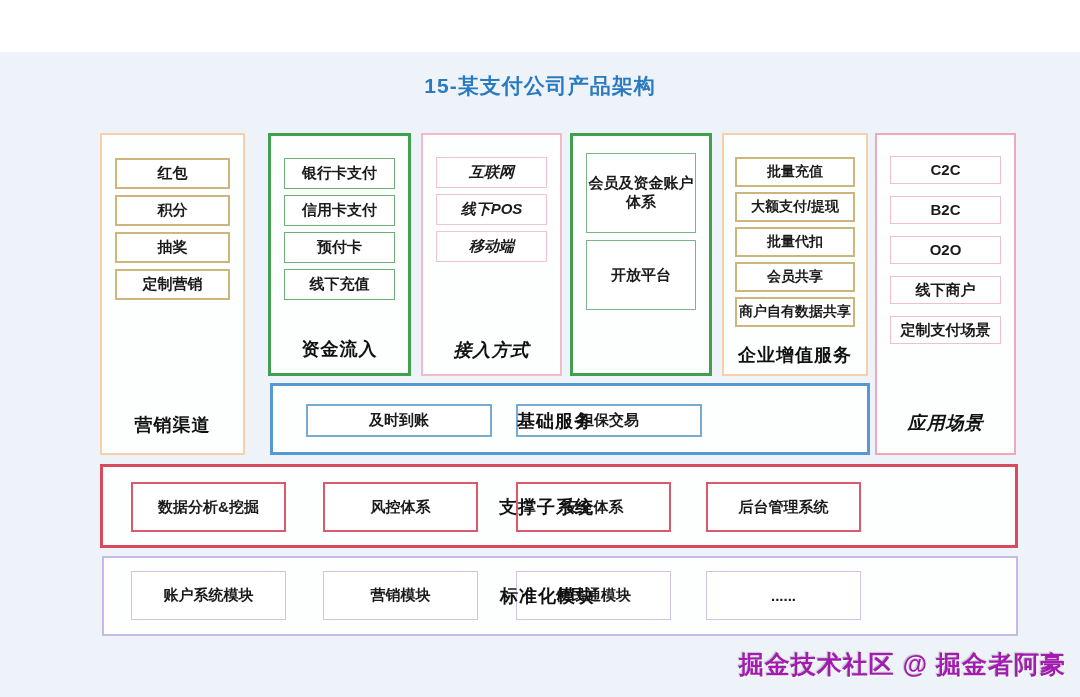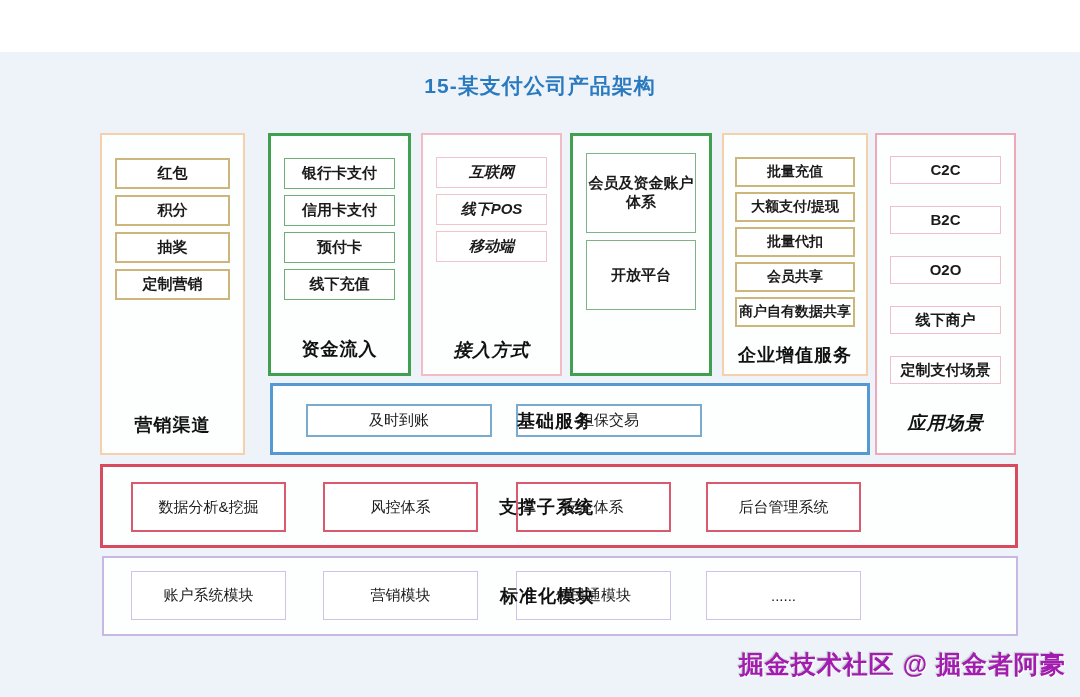--- a/index.html
+++ b/index.html
@@ -41,29 +41,29 @@
   .c4{left:570px;width:142px;height:243px;border:3px solid #41a050;padding-top:17px;gap:7px;}
   .c4 .box{border:1.5px solid #7cb487;}
   .c4 .box:nth-of-type(1){height:80px;}
   .c4 .box:nth-of-type(2){height:70px;}
   .c4 .col-label{bottom:12px;}
   
   .c5{left:722px;width:146px;height:243px;border:2px solid #f6d0aa;padding-top:22px;gap:5px;}
   .c5 .box{height:30px;border:2px solid #ccb67c;font-size:14px;margin:0 11px;}
   .c5 .col-label{bottom:7px;}
   
-  .c6{left:875px;width:141px;height:322px;border:2px solid #eda9b8;padding-top:21px;gap:22px;}
+  .c6{left:875px;width:141px;height:322px;border:2px solid #eda9b8;padding-top:21px;gap:12px;}
   .c6 .box{height:28px;border:1.5px solid #f0bfc9;font-size:15px;}
   .c6 .col-label{bottom:18px;font-style:italic;}
   
   .band{position:absolute;background:#fdfefe;box-sizing:border-box;}
   .band .box{
     position:absolute;background:#ffffff;box-sizing:border-box;
     display:flex;align-items:center;justify-content:center;
-    font-weight:normal;color:#1b1b1b;font-size:15px;text-align:right;
+    font-weight:bold;color:#1b1b1b;font-size:15px;text-align:right;
   }
   .band .band-label{width:auto;}
   
   .blue-band{left:270px;top:383px;width:600px;height:72px;border:3px solid #5699d2;}
   .blue-band .box{top:18px;height:33px;width:186px;border:2px solid #79abd0;}
   .blue-band .box:nth-of-type(1){left:33px;}
   .blue-band .box:nth-of-type(2){left:243px;}
   .blue-band .band-label{right:30px;top:23px;}
   
   .red-band{left:100px;top:464px;width:918px;height:84px;border:3px solid #d84b5f;}

